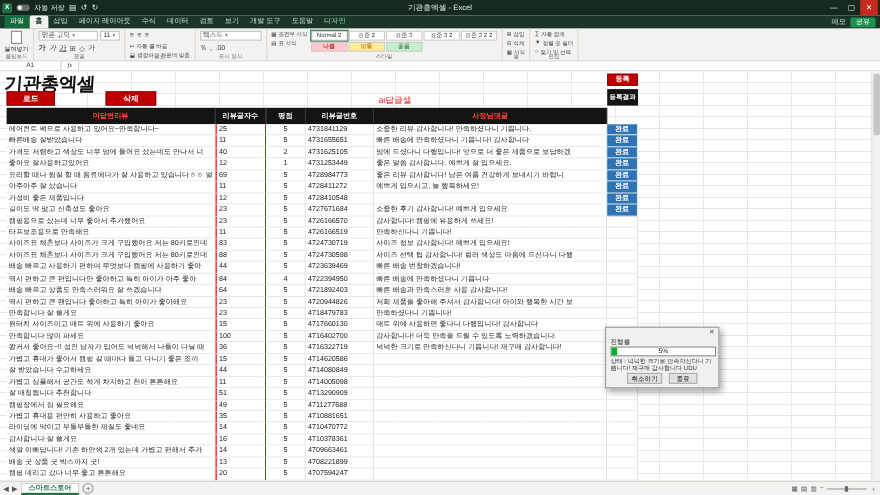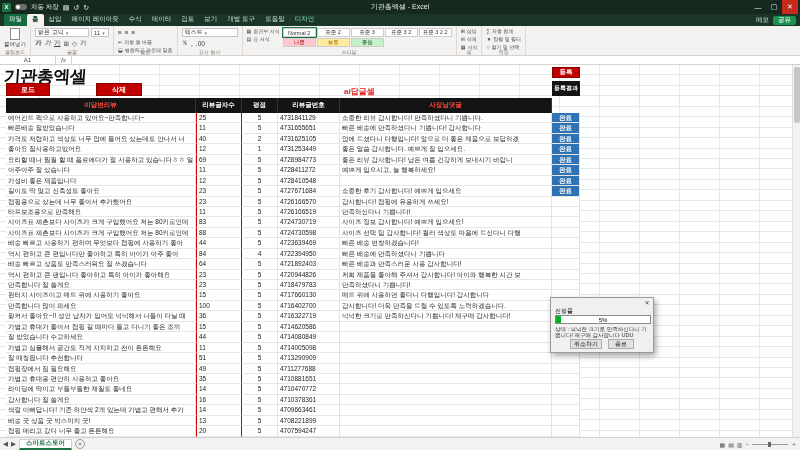--- a/index.html
+++ b/index.html
@@ -66,21 +66,21 @@
     background-image:
       repeating-linear-gradient(to bottom, transparent 0 9.45px, #e7e7e7 9.45px 10.45px),
       repeating-linear-gradient(to right, transparent 0 39px, #e7e7e7 39px 40px); }
   .logo { position:absolute; left:4px; top:0; z-index:1; font-size:17px; font-weight:900; color:#101010;
           letter-spacing:-0.5px; transform:skewX(-4deg); font-family:"DejaVu Sans",sans-serif; }
   .redbtn { position:absolute; z-index:2; background:#c00000; color:#fff; font-weight:bold; font-size:7px;
             display:flex; align-items:center; justify-content:center; border:1px solid #8d0000; }
   .btn-load { left:6px; top:18px; width:44px; height:13px; }
   .btn-del { left:96px; top:18px; width:46px; height:13px; }
   .btn-reg { left:552px; top:2px; width:28px; height:11px; font-size:6.5px; }
-  .adlabel { position:absolute; left:344px; top:21px; z-index:1; font-size:8px; font-weight:bold; color:#e02020; }
+  .adlabel { position:absolute; left:344px; top:21px; z-index:1; font-size:8px; font-weight:normal; color:#e02020; }
   .hdrrow { position:absolute; left:6px; top:33px; height:15px; display:flex; z-index:1; }
   .hcell { background:#141414; color:#fff; font-size:6.5px; font-weight:bold; display:flex;
            align-items:center; justify-content:center; border-right:1px solid #333; white-space:nowrap; overflow:hidden; }
   .hcell.red { color:#ff4b3a; }
   .h-review{width:190px}.h-chars{width:46px}.h-rating{width:36px}.h-no{width:62px}.h-reply{width:212px}
   .hdr-result { position:absolute; left:552px; top:16px; width:28px; height:15px; background:#141414; color:#fff;
                 font-size:6px; font-weight:bold; display:flex; align-items:center; justify-content:center; z-index:1; }
   .rows { position:absolute; left:6px; top:48px; width:574px; z-index:1; }
   .sheet-row { display:flex; height:10.45px; }
   .cell { background:#fff; border-right:1px solid #e2e2e2; border-bottom:1px solid #e6e6e6; font-size:6.5px;

